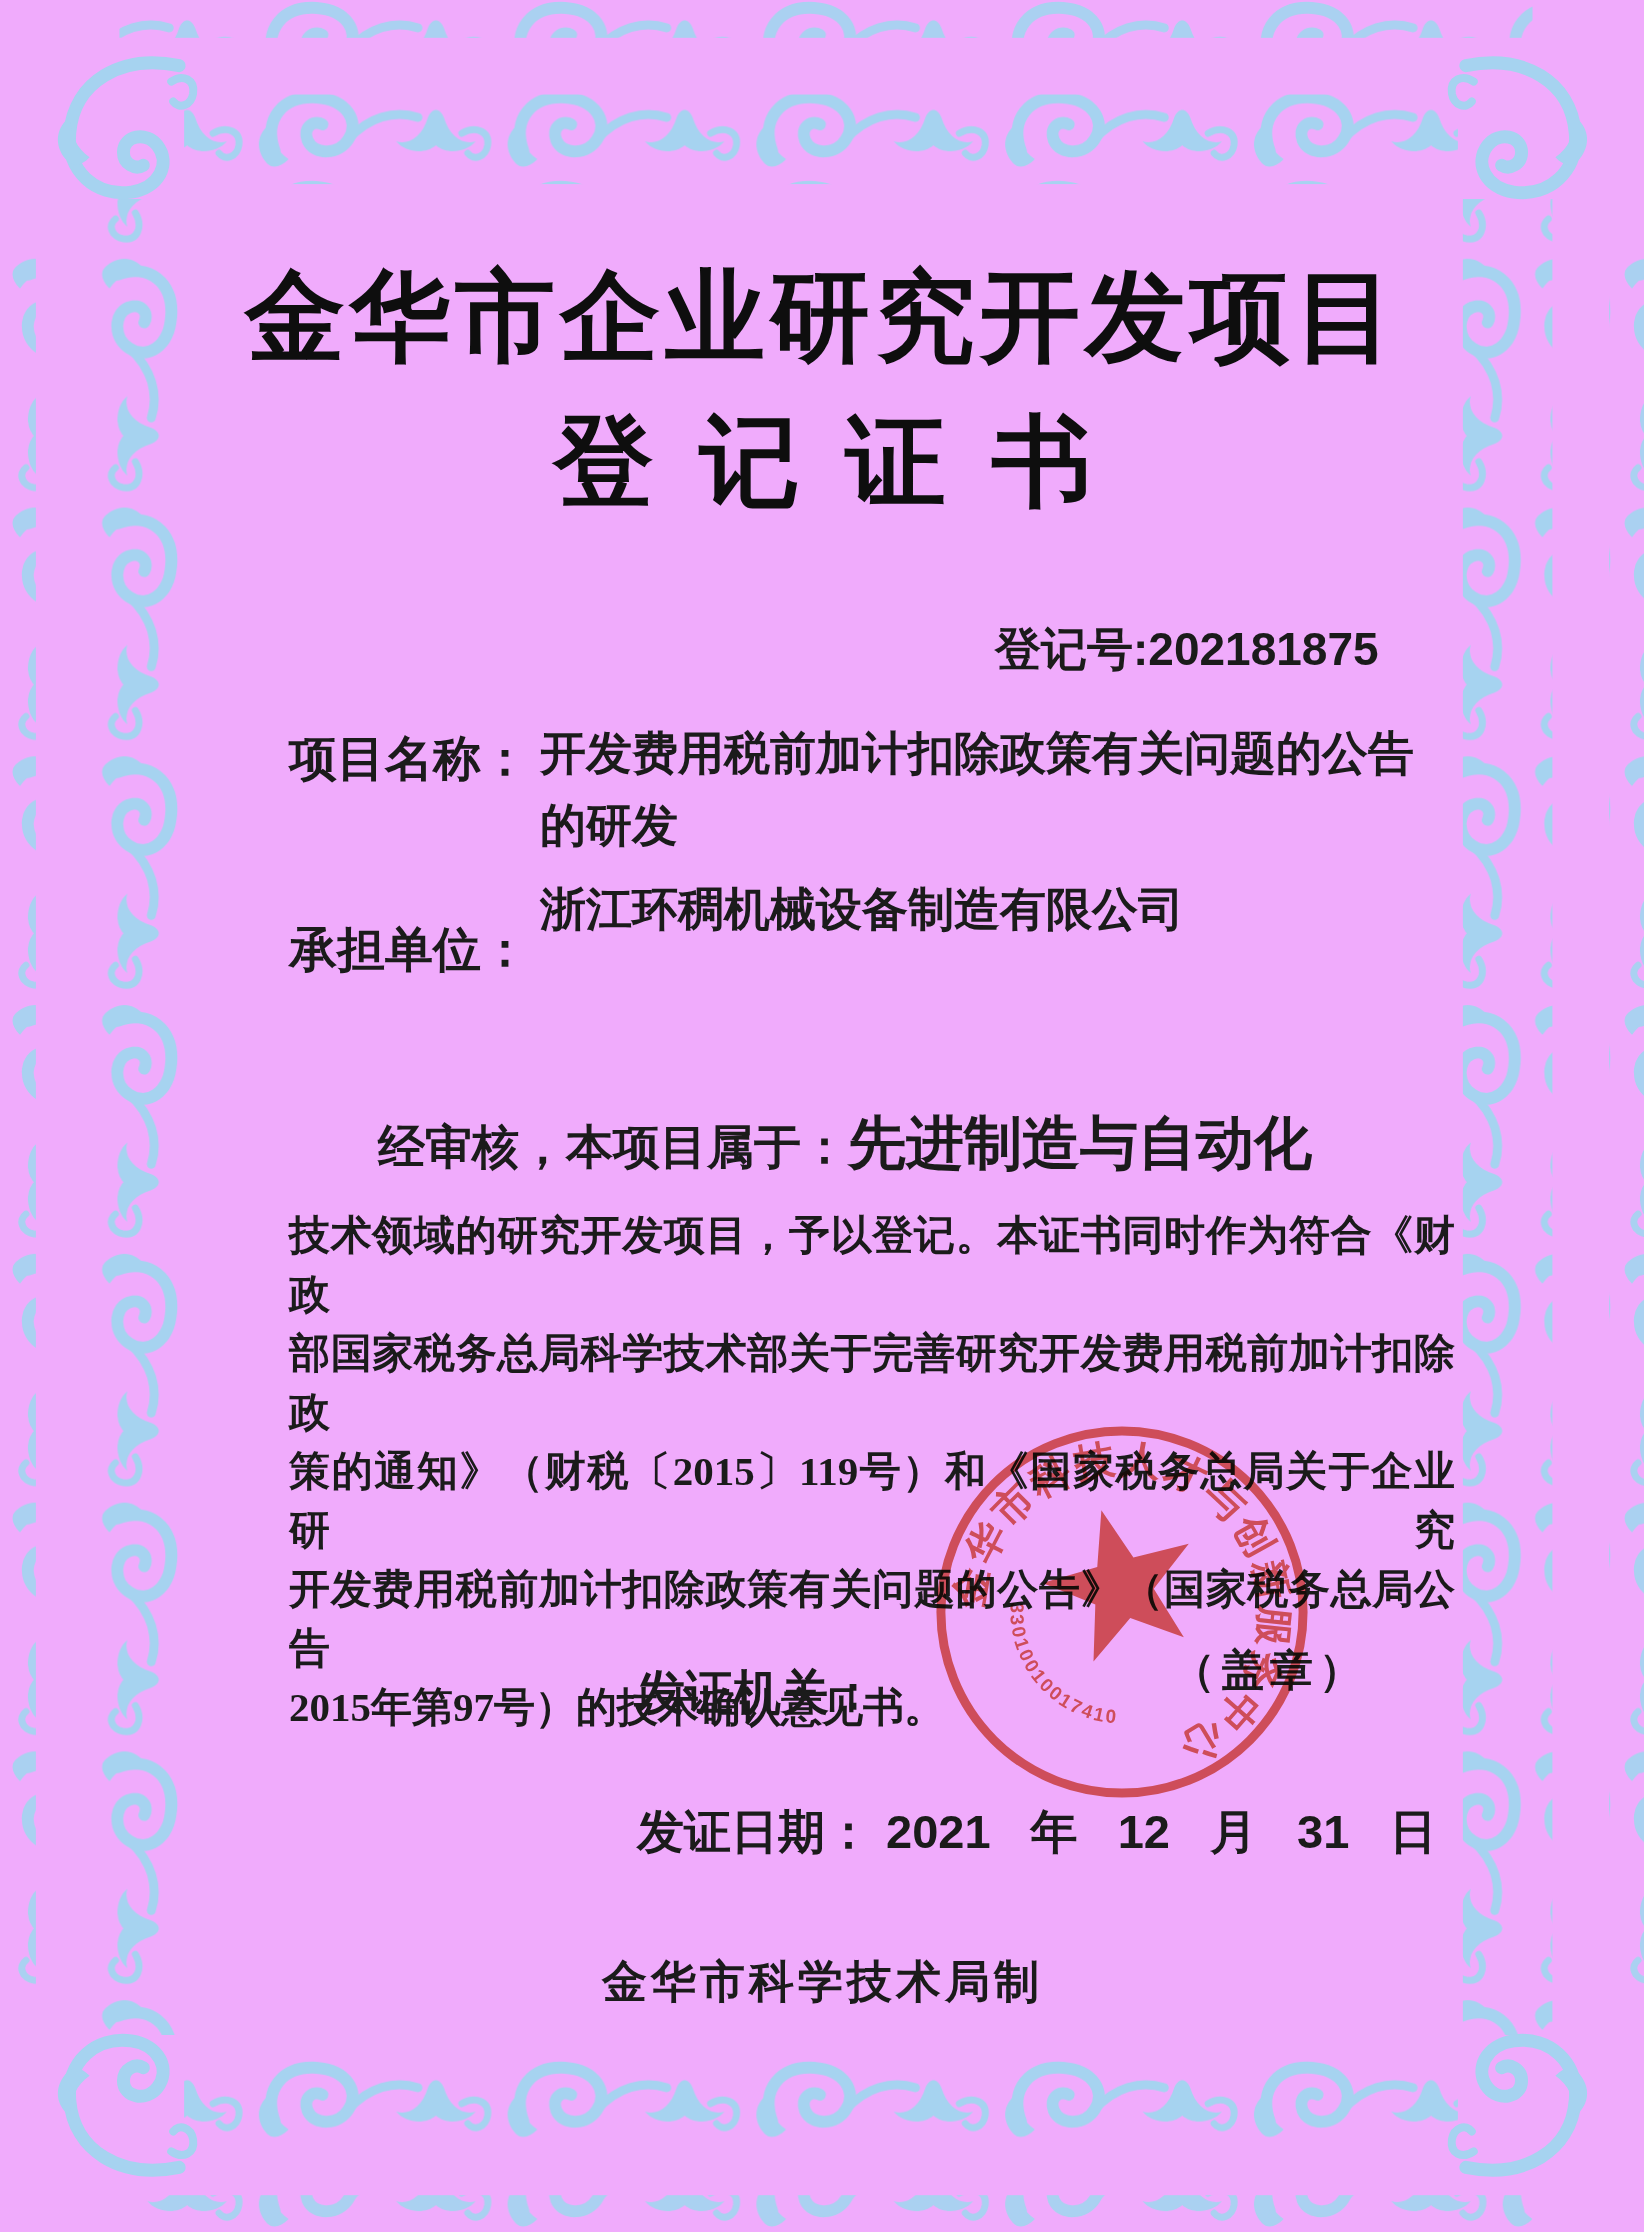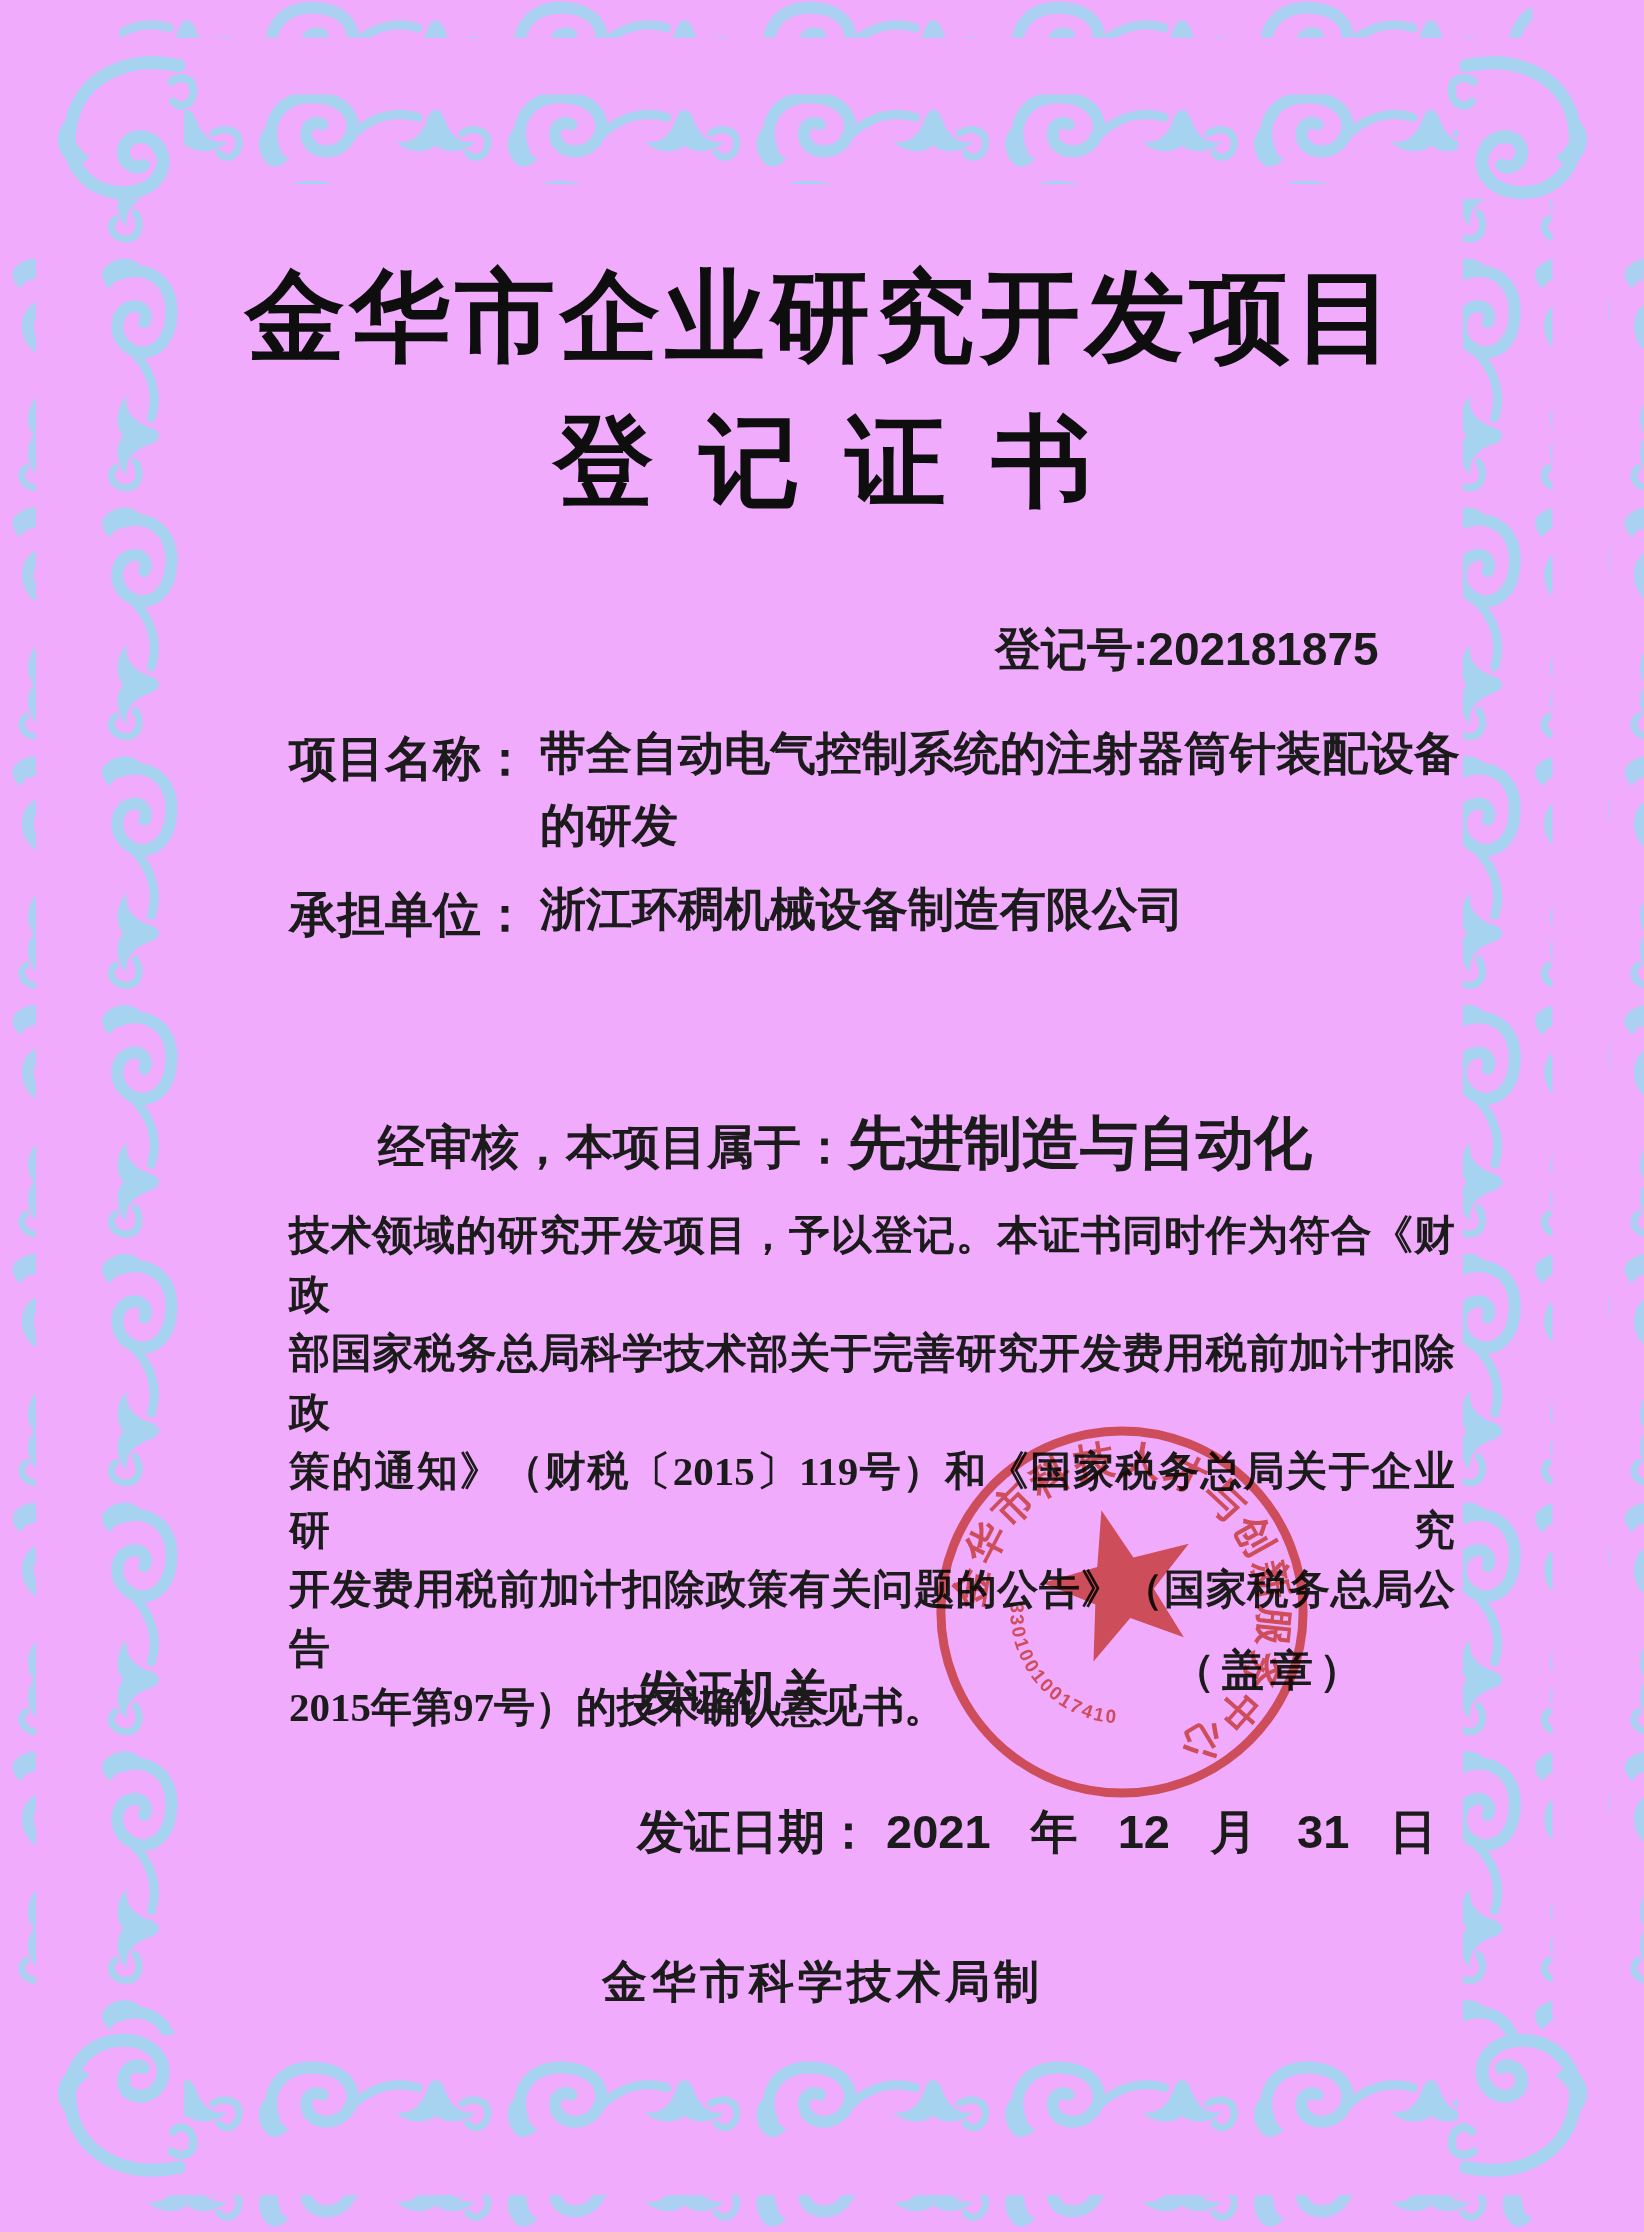--- a/index.html
+++ b/index.html
@@ -20,21 +20,21 @@
     font-size:100px;letter-spacing:46px;color:#0e0e0e;}
   
   .regno{left:995px;top:619px;font-family:"Liberation Sans", sans-serif;
     font-weight:600;font-size:46px;}
   
   .flabel{font-family:"Liberation Serif", serif;font-weight:700;font-size:48px;}
   .fvalue{font-family:"Liberation Sans", sans-serif;font-weight:700;font-size:46px;}
   .row-project-label{left:289px;top:727px;}
   .row-project-v1{left:540px;top:723px;}
   .row-project-v2{left:540px;top:795px;}
-  .row-unit-label{left:289px;top:883px;}
+  .row-unit-label{left:289px;top:918px;}
   .row-unit-value{left:540px;top:879px;}
   .row-review{left:378px;top:1105px;white-space:nowrap;}
   .row-review .flabel{font-size:47px;}
   .row-review .fvalue{font-size:58px;}
   
   .para{left:289px;top:1206px;width:1166px;
     font-family:"Liberation Serif", serif;font-weight:700;
     font-size:41px;line-height:59px;}
   .para .jline{text-align:justify;text-align-last:justify;}
   
@@ -100,21 +100,21 @@
     <use href="#corner" xlink:href="#corner" transform="translate(52,2192) scale(1,-1)"></use>
     <use href="#corner" xlink:href="#corner" transform="translate(1601,2192) scale(-1,-1)"></use>
   </svg>
 
   <div class="abs title1">金华市企业研究开发项目</div>
   <div class="abs title2">登记证书</div>
 
   <div class="abs regno">登记号:202181875</div>
 
   <div class="abs flabel row-project-label">项目名称：</div>
-  <div class="abs fvalue row-project-v1">带全自动电气控制系统的注射器筒针装配设备</div>
+  <div class="abs fvalue row-project-v1">开发费用税前加计扣除政策有关问题的公告</div>
   <div class="abs fvalue row-project-v2">的研发</div>
 
   <div class="abs flabel row-unit-label">承担单位：</div>
   <div class="abs fvalue row-unit-value">浙江环稠机械设备制造有限公司</div>
 
   <div class="abs row-review">
     <span class="flabel">经审核，本项目属于：</span><span class="fvalue">先进制造与自动化</span>
   </div>
 
   <div class="abs para">

